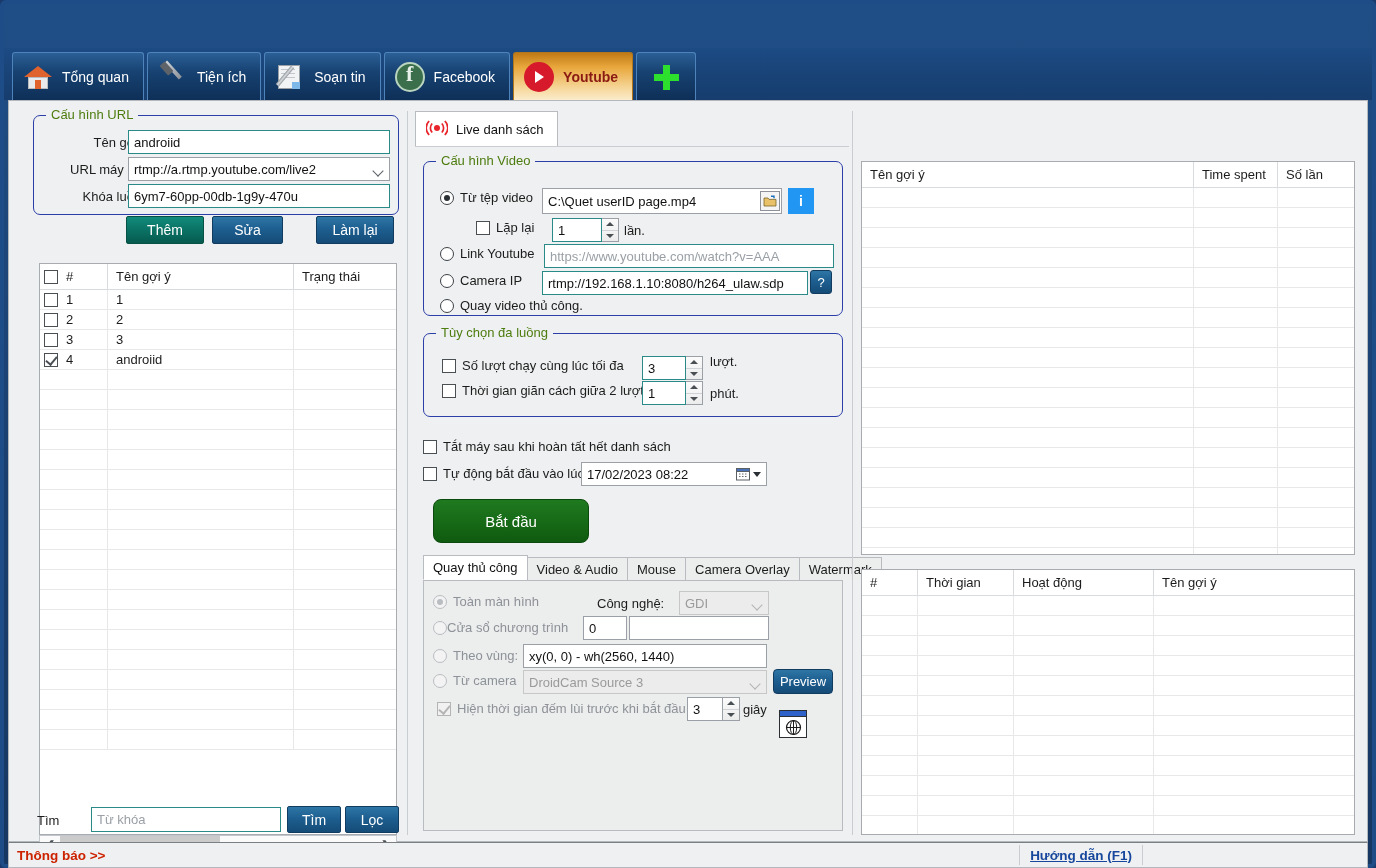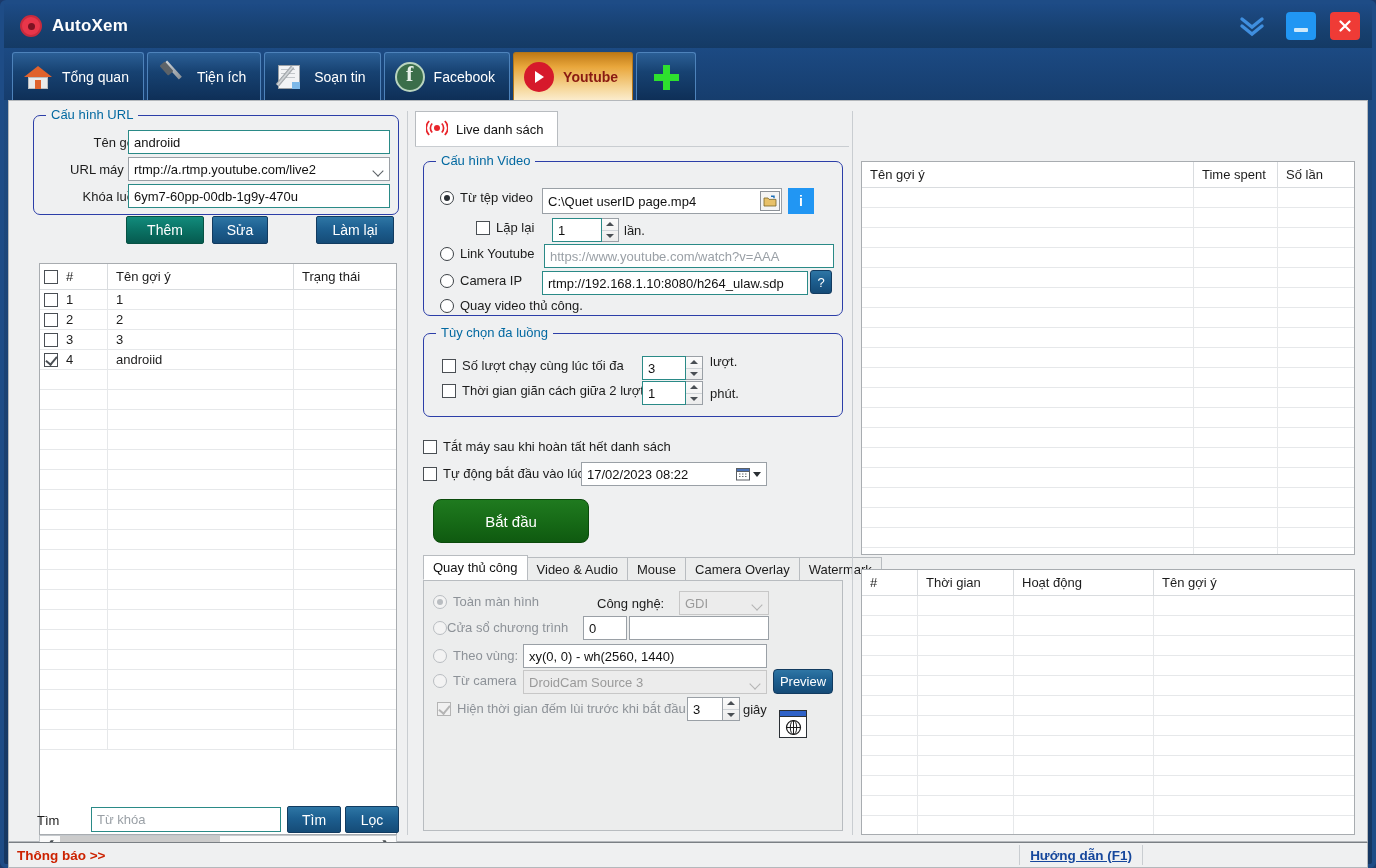--- a/index.html
+++ b/index.html
@@ -108,21 +108,21 @@
   }
   .status-text{ color:#cc2200; font-weight:bold; font-size:13.5px; margin-left:8px;}
   .help-wrap{ margin-left:auto; display:flex; align-items:center; }
   .help-sep{ width:1px;height:20px;background:#c9cdd1;}
   .help-link{ color:#16479c; font-weight:bold; text-decoration:underline; font-size:13.5px; padding:0 10px; cursor:pointer;}
 
   
   .gb { position:absolute; border:1px solid #2c3ea8; border-radius:7px; }
   .gb > .cap {
     position:absolute; top:-9px; left:12px; background:#eff0f1; padding:0 5px;
-    color:#0369a1; font-size:13px;
+    color:#4d7c0f; font-size:13px;
   }
   .lbl { color:#1c1c1c; font-size:13px; }
   .tin {
     border:1px solid #2a8a87; background:#ffffff; height:24px;
     font-family:"Liberation Sans", sans-serif; font-size:13px; color:#111;
     padding:0 5px; display:flex; align-items:center;
   }
   .tin.gray{ border:1px solid #9aa0a6; }
   .tin.ph { color:#9aa0a6; }
   .combo {
@@ -209,40 +209,20 @@
   }
   .hscroll .arr{ width:20px;text-align:center;color:#4a4f54;font-size:14px;cursor:pointer;}
   .hscroll .track{flex:1;height:20px;position:relative;background:#fafafa;}
   .hscroll .thumb{position:absolute;left:0;top:0;height:20px;background:#cbcbcb;}
 </style>
 </head>
 <body>
 
 <div class="window">
 
-  <div class="titlebar">
-    <div class="app-logo"></div>
-    <div class="app-title">AutoXem</div>
-    <div class="tb-right">
-      <div class="chev">
-        <svg width="30" height="22" viewBox="0 0 30 22">
-          <path d="M5 4 L15 12 L25 4" stroke="#3f8ede" stroke-width="3.4" fill="none" stroke-linecap="round"></path>
-          <path d="M5 11 L15 19 L25 11" stroke="#3f8ede" stroke-width="3.4" fill="none" stroke-linecap="round"></path>
-        </svg>
-      </div>
-      <div class="btn-min">
-          <i></i>
-        </div>
-      <div class="btn-close">
-        <svg width="16" height="16" viewBox="0 0 16 16">
-          <path d="M3.5 3.5 L12.5 12.5 M12.5 3.5 L3.5 12.5" stroke="#fff" stroke-width="2.3" stroke-linecap="round"></path>
-        </svg>
-      </div>
-    </div>
-  </div>
 
   <div class="tabbar">
 
     <div class="mtab">
       <div class="ic ic-home">
         <div class="roof"></div>
           <div class="body"></div>
           <div class="door"></div>
       </div>
       <span>Tổng quan</span>
@@ -294,21 +274,21 @@
       <div class="lbl" style="position:absolute;left:36px;top:19px;width:82px;text-align:right;">Tên gợi ý:</div>
       <div class="tin" style="position:absolute;left:94px;top:14px;width:262px;">androiid</div>
 
       <div class="lbl" style="position:absolute;left:12px;top:46px;width:106px;text-align:right;">URL máy chủ:</div>
       <div class="combo" style="position:absolute;left:94px;top:41px;width:262px;">rtmp://a.rtmp.youtube.com/live2</div>
 
       <div class="lbl" style="position:absolute;left:22px;top:73px;width:96px;text-align:right;">Khóa luồng:</div>
       <div class="tin" style="position:absolute;left:94px;top:68px;width:262px;">6ym7-60pp-00db-1g9y-470u</div>
 
       <div class="btn3d teal" style="position:absolute;left:92px;top:100px;width:78px;height:28px;">Thêm</div>
-      <div class="btn3d" style="position:absolute;left:178px;top:100px;width:56px;height:28px;">Sửa</div>
+      <div class="btn3d" style="position:absolute;left:178px;top:100px;width:71px;height:28px;">Sửa</div>
       <div class="btn3d" style="position:absolute;left:282px;top:100px;width:78px;height:28px;">Làm lại</div>
     </div>
 
     <div class="tbl" style="left:30px; top:162px; width:358px; height:572px;">
       <div class="hrow">
         <div class="hcell" style="width:68px;padding-left:4px;gap:8px;">
           <span class="cbx"></span>
           <span>#</span>
         </div>
         <div class="hcell" style="width:186px;">Tên gợi ý</div>

